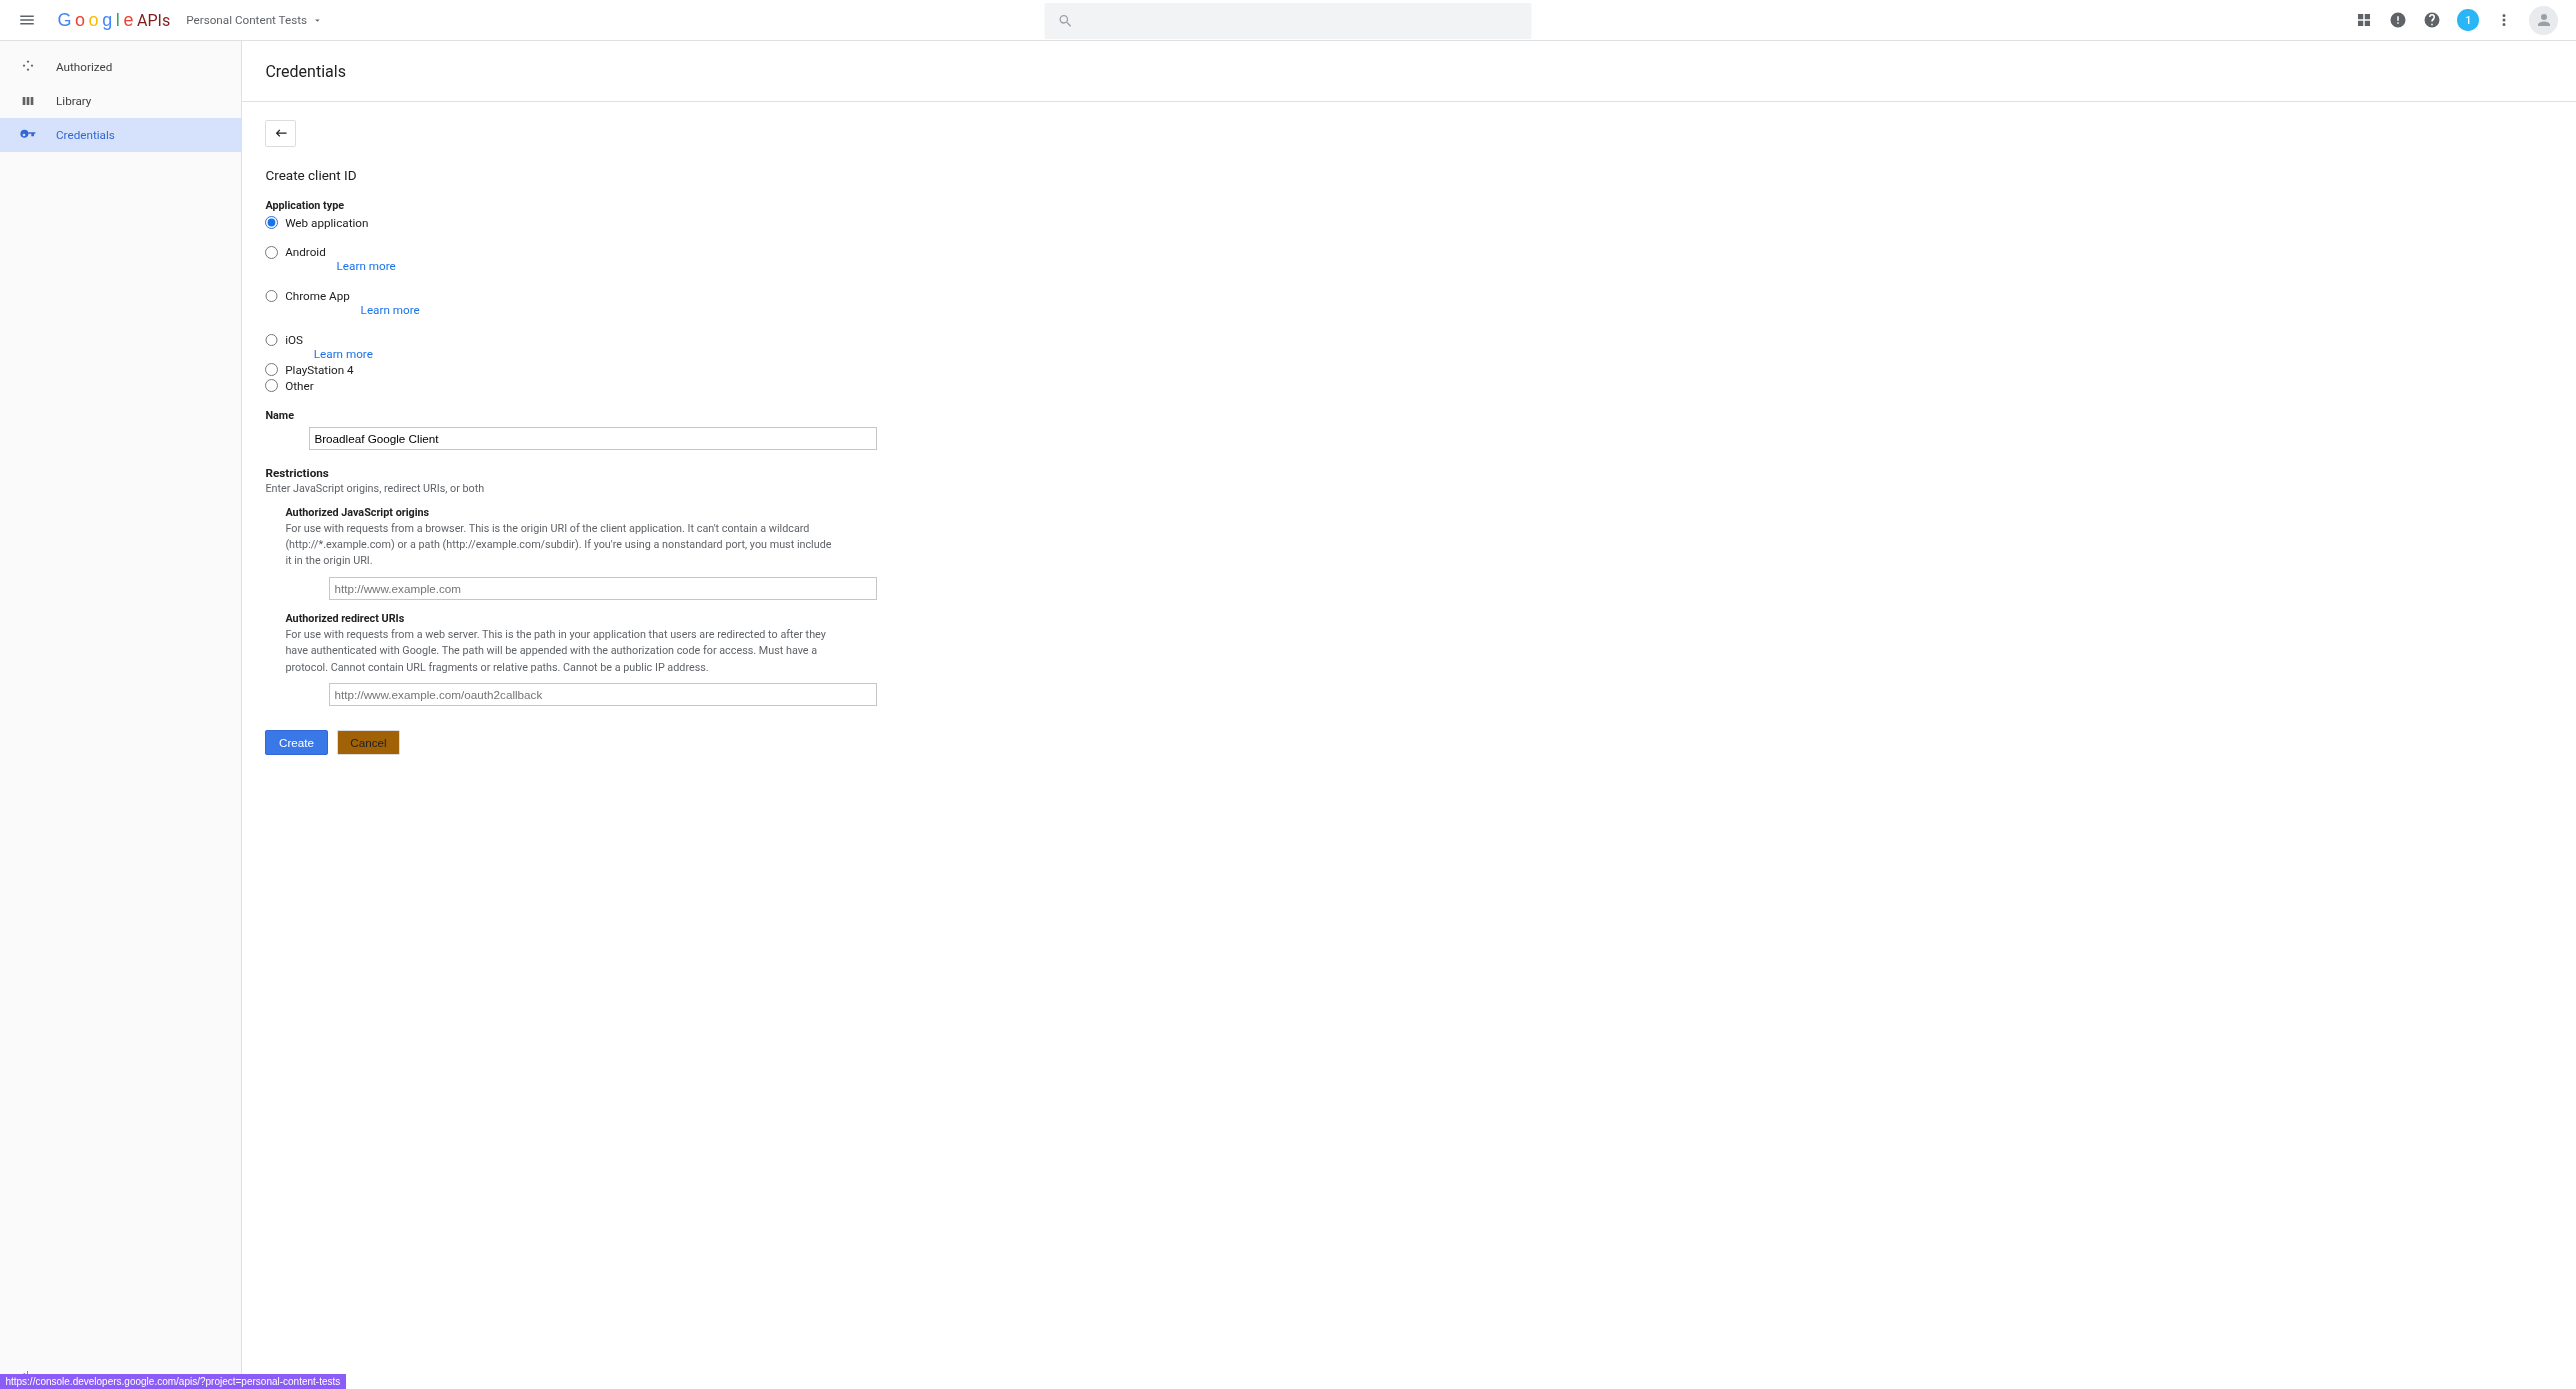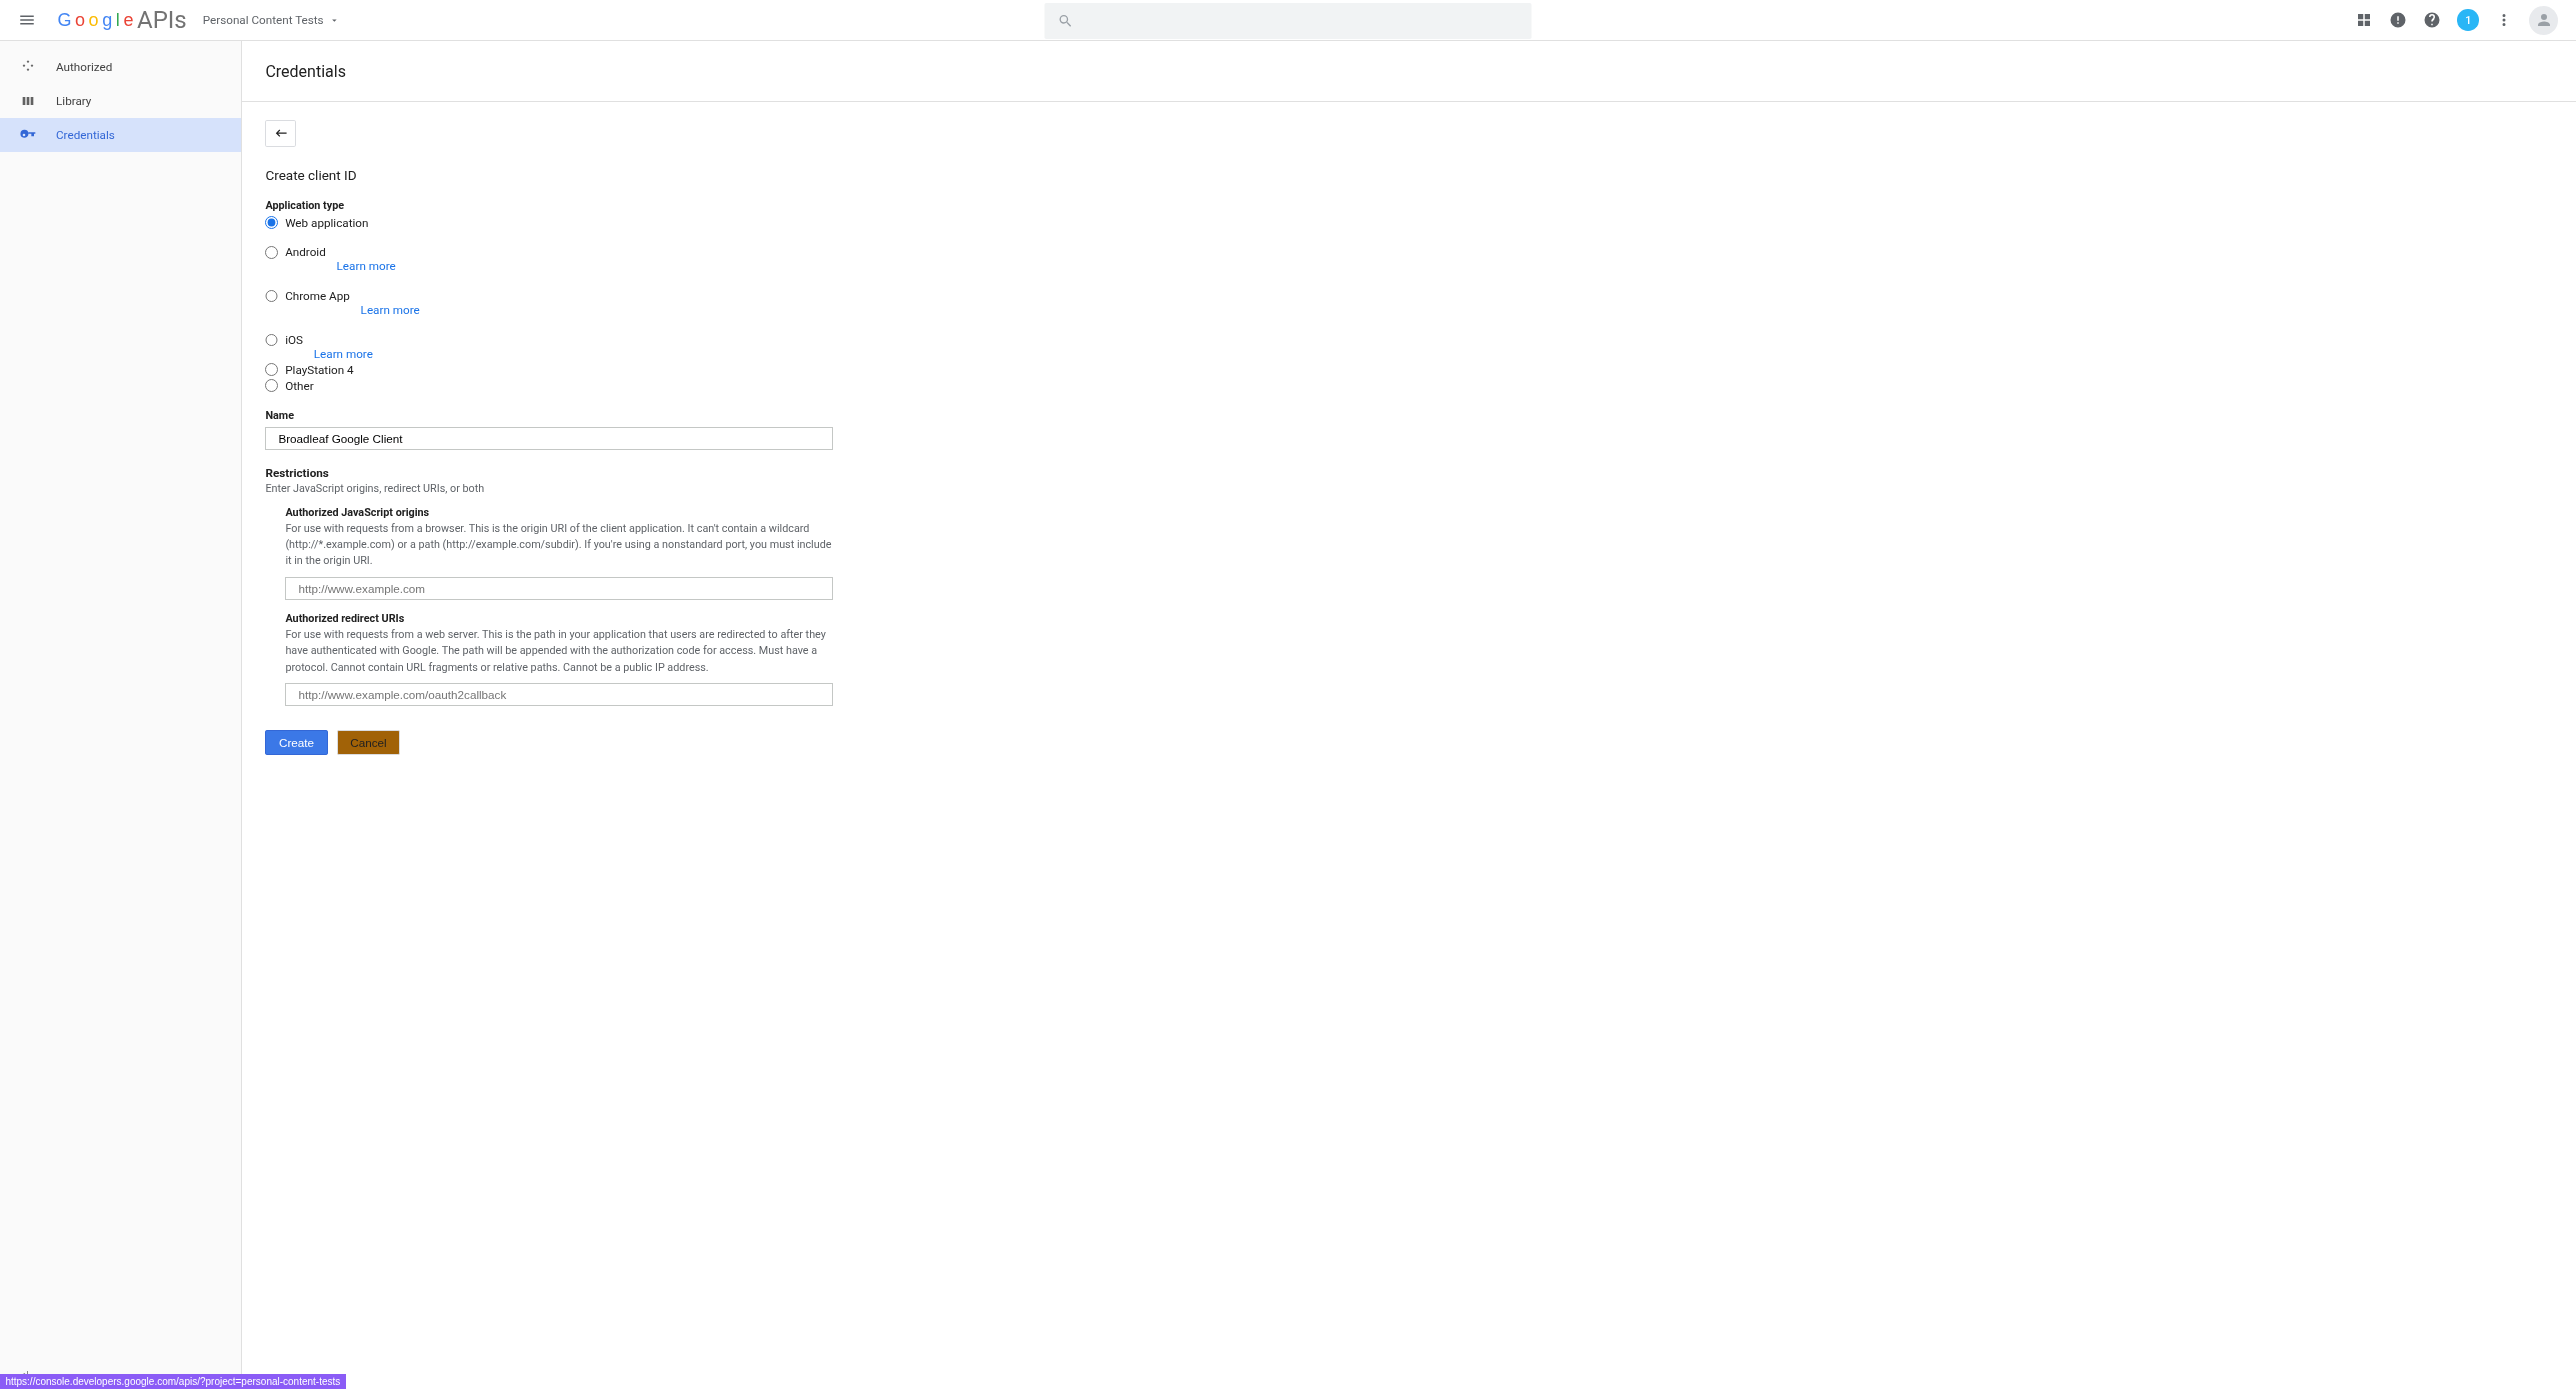--- a/index.html
+++ b/index.html
@@ -2,21 +2,21 @@
 <html style="font-size:14.4px"><head>
 <meta charset="utf-8">
 <style>
   * { box-sizing: border-box; margin: 0; padding: 0; }
   body { font-family: Roboto, "Helvetica Neue", Arial, sans-serif; font-size: 11.7px; color: #212121; background: #fff; }
   .topbar { display:flex; align-items:center; height:41px; border-bottom:0.9px solid #e0e0e0; padding:0 9px; position:relative; }
   .hamburger { width:25px; height:25px; display:flex; align-items:center; justify-content:center; cursor:pointer; margin-right:18px; margin-left:5.4px;}
   .hamburger svg{width:18px;height:18px;fill:#5f6368;}
   .logo { display:flex; align-items:center; gap:3.6px; font-size:18px; font-weight:400;}
   .logo .g{font-family:"Product Sans",Arial,sans-serif; font-weight:400;}
-  .logo .apis{color:#737373; font-size:24px;}
+  .logo .apis{color:#7f1d1d; font-size:16px;}
   .project-selector{display:flex;align-items:center;margin-left:16px;color:#5f6368;font-size:11.7px;cursor:pointer;gap:5.4px;}
   .project-selector svg{width:10.8px;height:10.8px;fill:#5f6368;}
   .searchbox{position:absolute;left:50%;transform:translateX(-50%);width:487px;height:36px;background:#f1f3f4;border-radius:1.8px;display:flex;align-items:center;padding:0 12.6px;top:2.7px;}
   .searchbox svg{width:16px;height:16px;fill:#9aa0a6;}
   .searchbox input{flex:1;border:none;background:transparent;outline:none;margin-left:10.8px;font-size:12.6px;}
   .top-right{margin-left:auto;display:flex;align-items:center;gap:16px;padding-right:9px;}
   .top-right .icon{width:18px;height:18px;fill:#5f6368;cursor:pointer;}
   .badge-circle{width:21.6px;height:21.6px;border-radius:50%;background:#29b6f6;color:#fff;display:flex;align-items:center;justify-content:center;font-size:10.8px;font-weight:500;}
   .avatar{width:29px;height:29px;border-radius:50%;background:#e8eaed;display:flex;align-items:center;justify-content:center;}
   .avatar svg{width:18px;height:18px;fill:#9aa0a6;}
@@ -37,21 +37,21 @@
   .content{padding:18px 23.4px;max-width:631px; margin-left:0;}
   .back-btn{width:31px;height:27px;border:0.9px solid #dadce0;border-radius:1.8px;display:flex;align-items:center;justify-content:center;cursor:pointer;background:#fff;}
   .back-btn svg{width:14.4px;height:14.4px;fill:#212121;}
   h2{font-size:13.5px;font-weight:400;margin-top:20px;margin-bottom:16px;}
   .section-label{font-size:10.8px;font-weight:700;color:#212121;margin-bottom:3.6px;}
   .radio-row{display:flex;align-items:center;gap:7.2px;margin-bottom:1.8px;font-size:11.7px;}
   .radio-row input[type=radio]{accent-color:#1a73e8;width:12.6px;height:12.6px;}
   .radio-row a{color:#1a73e8;text-decoration:none;margin-top:28px;}
   .app-type-block{margin-bottom:16px;}
   .field-label{font-size:10.8px;font-weight:700;margin-top:12.6px;margin-bottom:5.4px;}
-  input.text{width:568px;height:23.4px;border:0.9px solid #c4c7c5;padding:0 12px;font-size:11.7px;outline:none;}
+  input.text{width:568px;height:23.4px;border:0.9px solid #c4c7c5;padding:0 4px;font-size:11.7px;outline:none;margin-left:44px;}
   .restrictions-heading{font-size:11.7px;font-weight:700;margin-top:16px;}
   .restrictions-sub{font-size:10.8px;color:#5f6368;margin-top:1.8px;margin-bottom:10.8px;}
   .sub-section{margin-left:20px;margin-top:9px;}
   .sub-section .sub-title{font-size:10.8px;font-weight:700;}
   .sub-section .sub-desc{font-size:10.8px;color:#5f6368;margin-top:1.8px;margin-bottom:7.2px;max-width:550px;line-height:1.5;}
   .sub-section input.text{width:548px;}
   .btn-row{display:flex;gap:9px;margin-top:23.4px;}
   .btn{height:25px;padding:0 12.6px;border-radius:1.8px;font-size:11.7px;cursor:pointer;display:flex;align-items:center;}
   .btn.primary{background:#3b78e7;color:#fff;border:0.9px solid #3367d6;}
   .btn.secondary{background:#a16207;border:0.9px solid #dadce0;color:#212121;}

